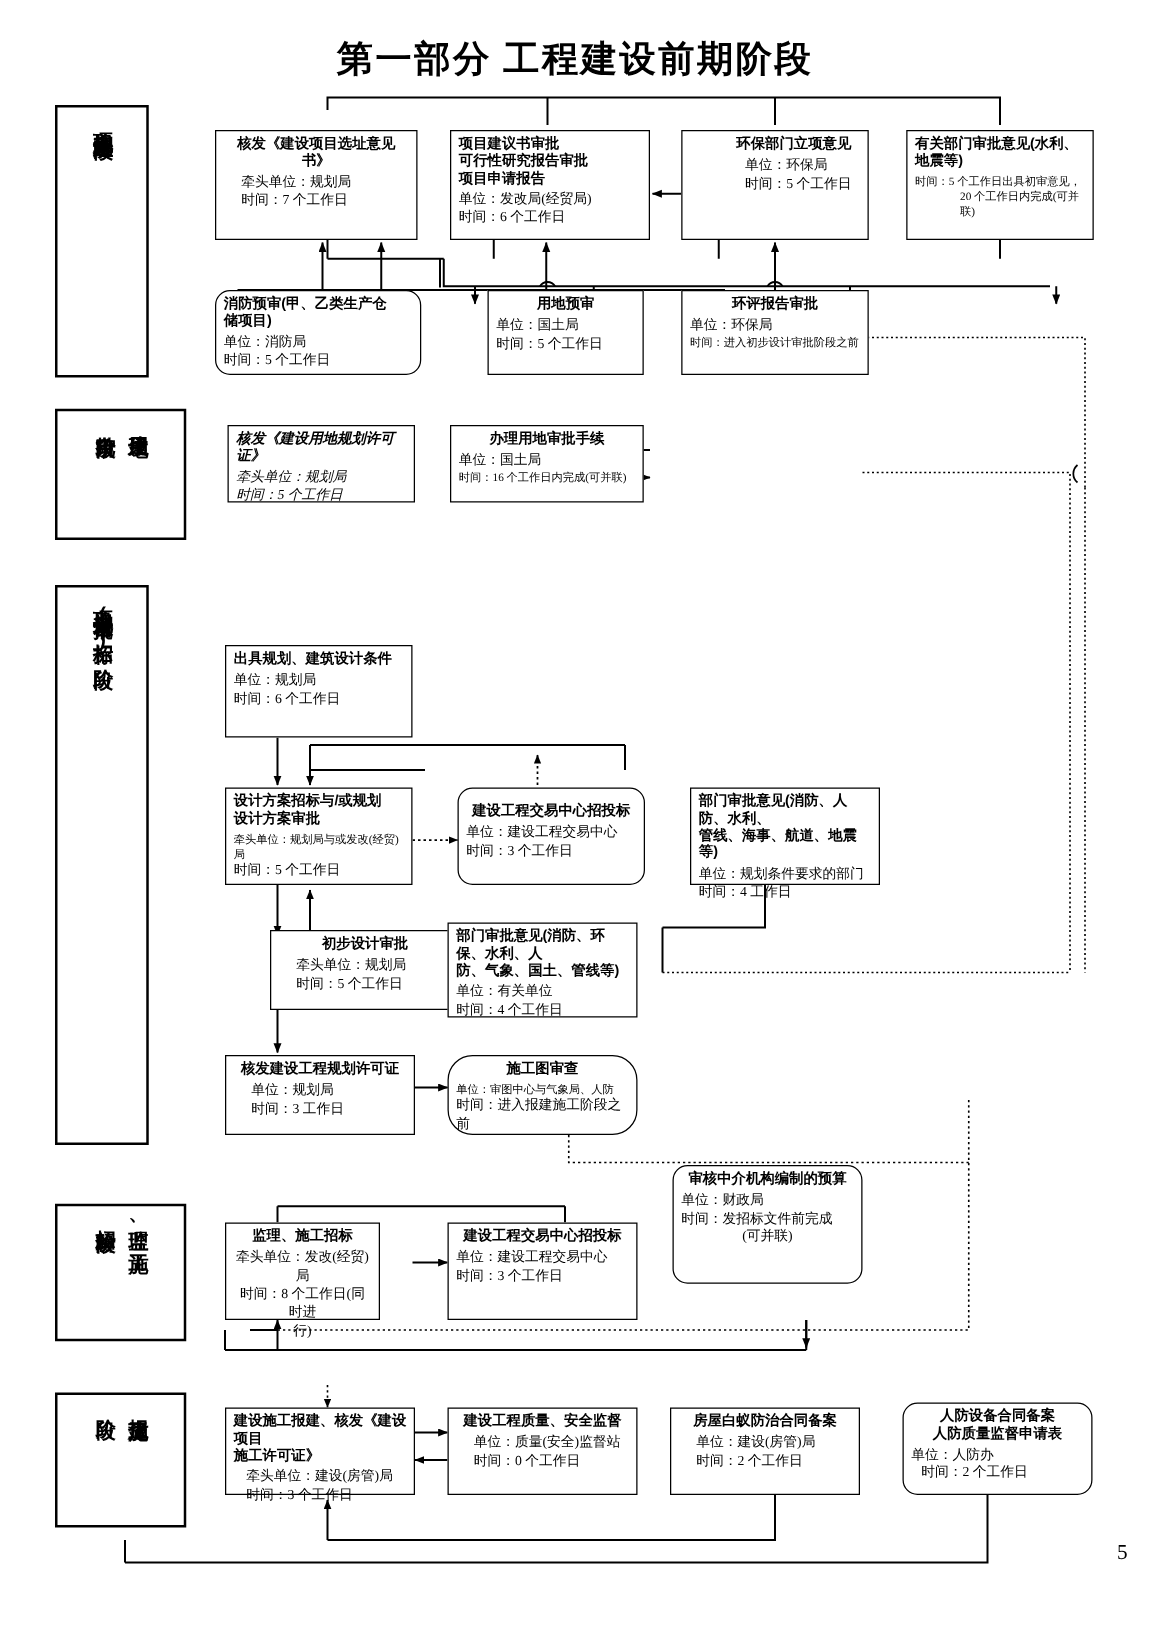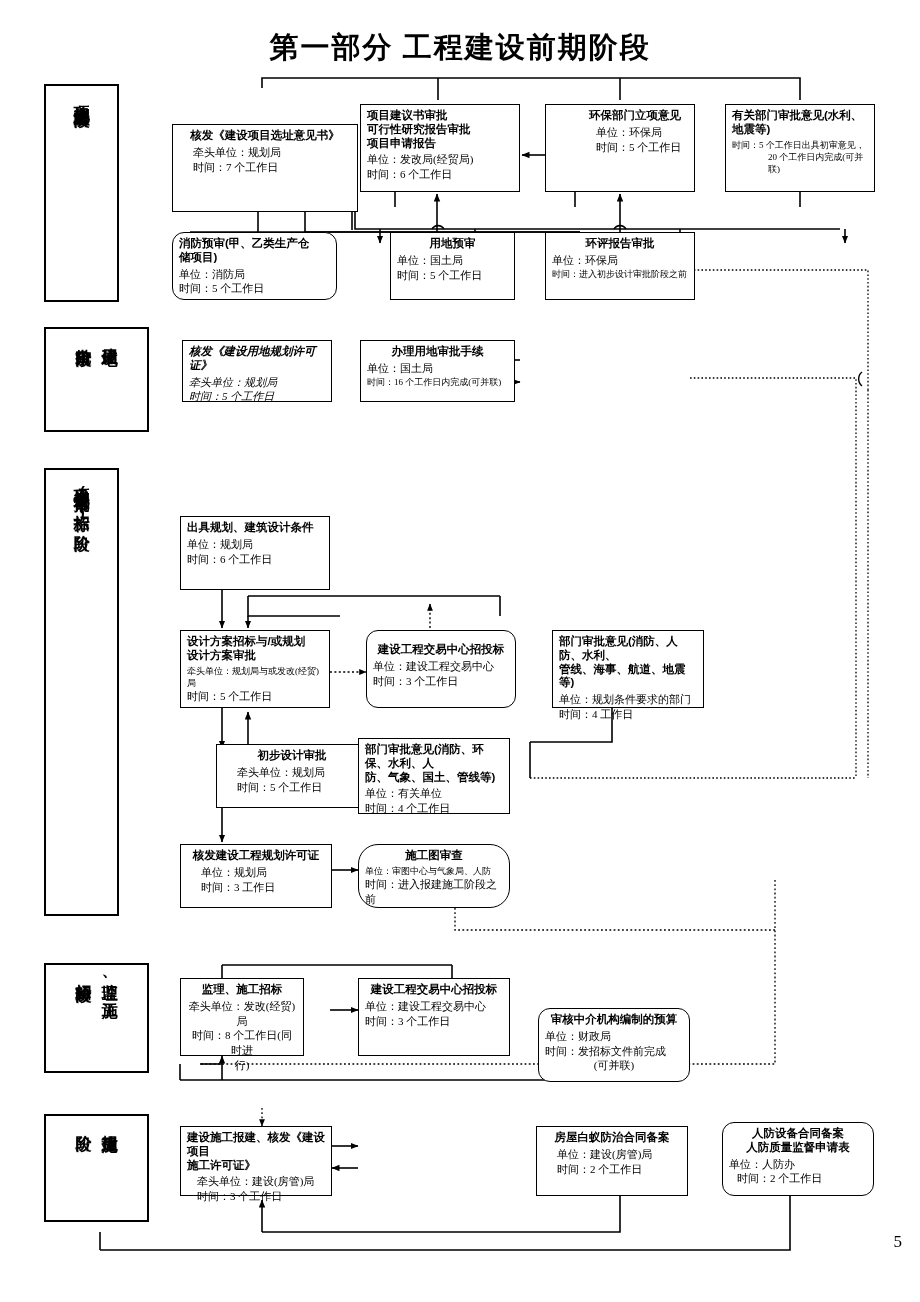--- a/index.html
+++ b/index.html
@@ -175,21 +175,21 @@
   <div class="stage" style="left:44px;top:963px;width:105px;height:110px;">
     <div class="col">监理、施工</div>
     <div class="col">招标阶段</div>
   </div>
 
   <div class="stage" style="left:44px;top:1114px;width:105px;height:108px;">
     <div class="col">报建施工</div>
     <div class="col">阶段</div>
   </div>
 
-  <div class="box" style="left:172px;top:104px;width:186px;height:88px;margin-top:20px;">
+  <div class="box" style="left:172px;top:104px;width:162px;height:88px;">
     <div class="hd">核发《建设项目选址意见书》</div>
     <div class="ln ind">牵头单位：规划局</div>
     <div class="ln ind">时间：7 个工作日</div>
   </div>
 
   <div class="box" style="left:360px;top:104px;width:160px;height:88px;">
     <div class="hd left" style="white-space:pre-line;">项目建议书审批
 可行性研究报告审批
 项目申请报告</div>
     <div class="ln">单位：发改局(经贸局)</div>
@@ -297,34 +297,39 @@
     <div class="ln ctr">时间：8 个工作日(同时进</div>
     <div class="ln ctr">行)</div>
   </div>
 
   <div class="box" style="left:358px;top:978px;width:152px;height:78px;">
     <div class="hd">建设工程交易中心招投标</div>
     <div class="ln">单位：建设工程交易中心</div>
     <div class="ln">时间：3 个工作日</div>
   </div>
 
-  <div class="box round" style="left:538px;top:1008px;width:152px;height:74px;">
+  <div class="box round" style="left:538px;top:932px;width:152px;height:95px;">
     <div class="hd">审核中介机构编制的预算</div>
     <div class="ln">单位：财政局</div>
     <div class="ln">时间：发招标文件前完成</div>
     <div class="ln ctr">(可并联)</div>
   </div>
 
   <div class="box" style="left:180px;top:1126px;width:152px;height:70px;">
     <div class="hd left" style="white-space:pre-line;">建设施工报建、核发《建设项目
 施工许可证》</div>
     <div class="ln" style="padding-left:10px;">牵头单位：建设(房管)局</div>
     <div class="ln" style="padding-left:10px;">时间：3 个工作日</div>
   </div>
 
+  <div class="box" style="left:358px;top:1126px;width:152px;height:70px;">
+    <div class="hd">建设工程质量、安全监督</div>
+    <div class="ln ind">单位：质量(安全)监督站</div>
+    <div class="ln ind">时间：0 个工作日</div>
+  </div>
 
   <div class="box" style="left:536px;top:1126px;width:152px;height:70px;">
     <div class="hd">房屋白蚁防治合同备案</div>
     <div class="ln ind">单位：建设(房管)局</div>
     <div class="ln ind">时间：2 个工作日</div>
   </div>
 
   <div class="box round" style="left:722px;top:1122px;width:152px;height:74px;">
     <div class="hd" style="white-space:pre-line;">人防设备合同备案
 人防质量监督申请表</div>

